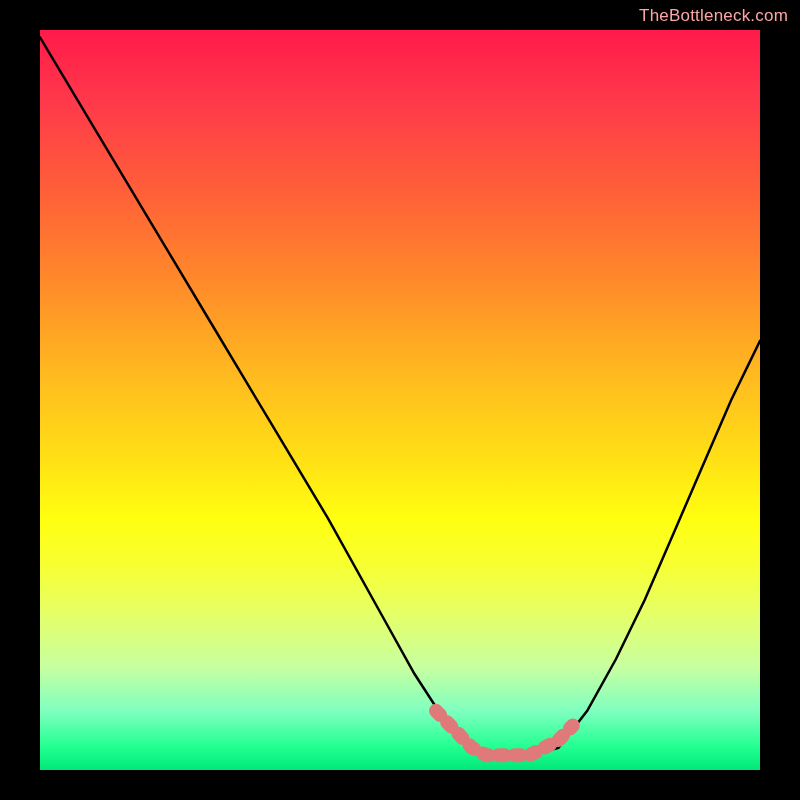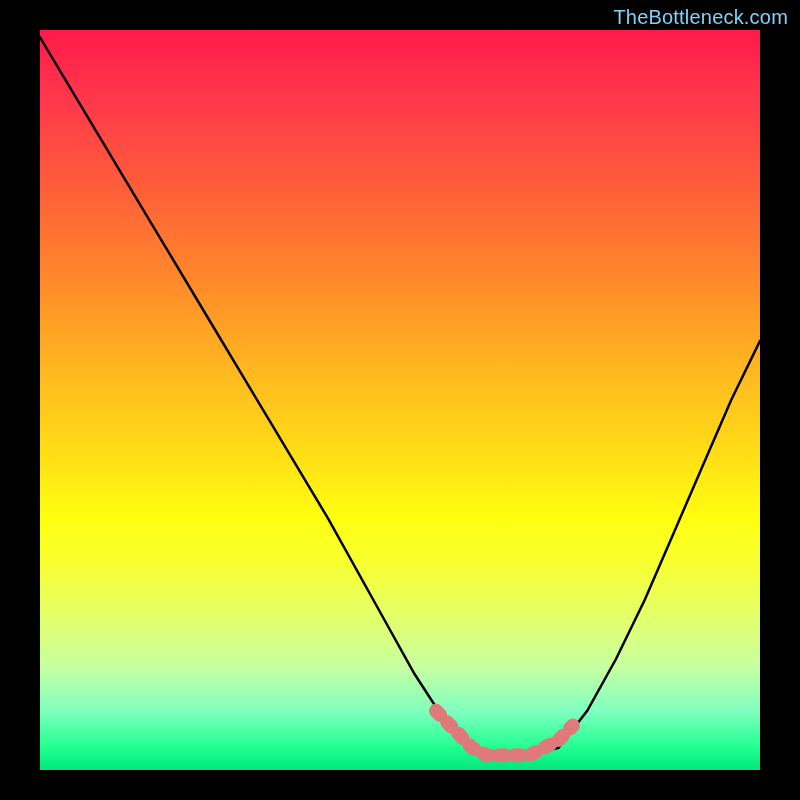--- a/index.html
+++ b/index.html
@@ -8,22 +8,22 @@
     height: 800px;
     background: #000;
     position: relative;
     font-family: Arial, sans-serif;
     overflow: hidden;
   }
   .watermark {
     position: absolute;
     top: 6px;
     right: 12px;
-    color: #7dd3fc;
-    font-size: 20px;
+    color: #fca5a5;
+    font-size: 17px;
     font-weight: 500;
     z-index: 10;
     letter-spacing: 0.2px;
   }
   .plot-frame {
     position: absolute;
     left: 40px;
     top: 30px;
     width: 720px;
     height: 740px;

